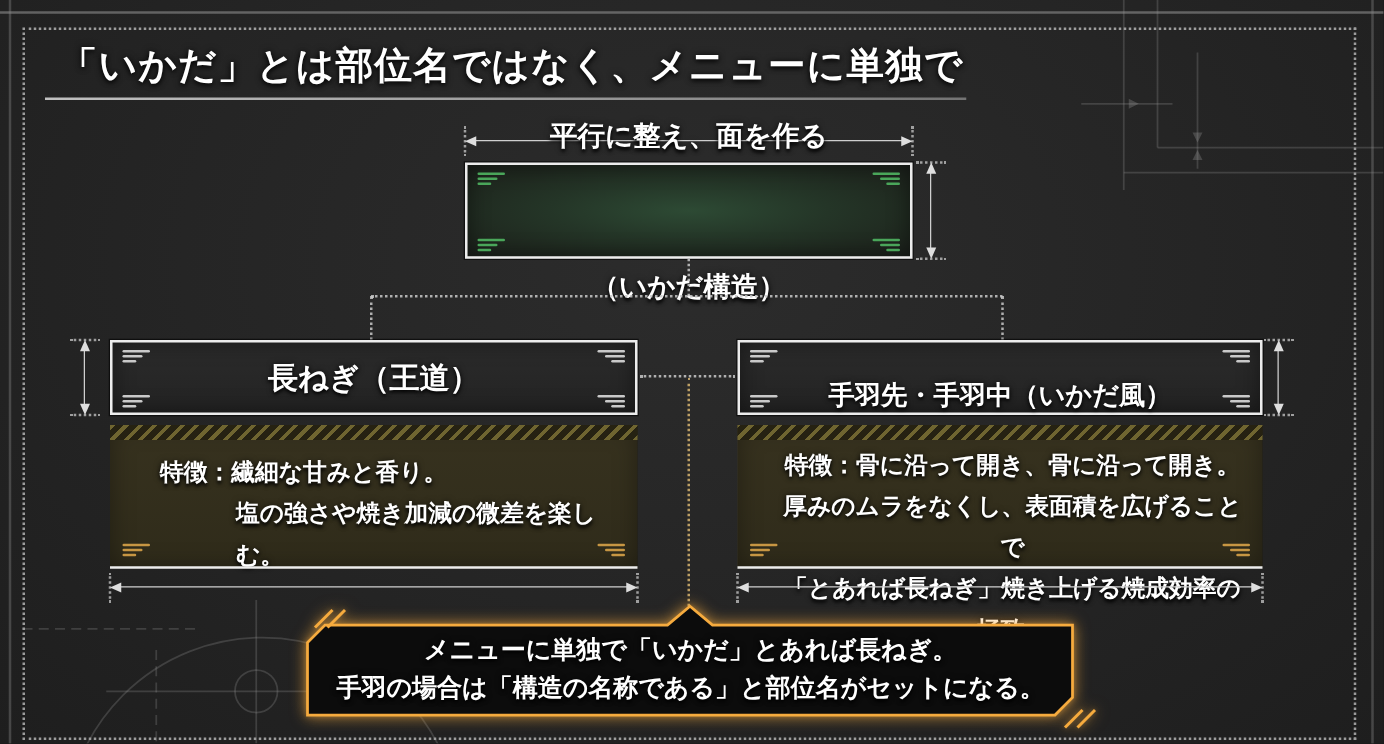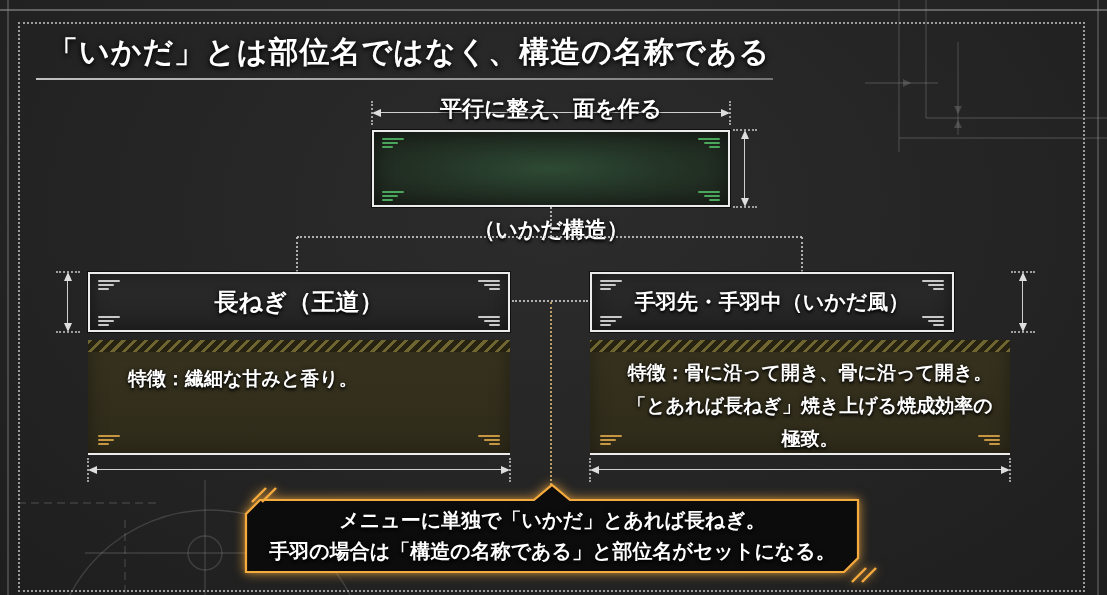--- a/index.html
+++ b/index.html
@@ -106,21 +106,21 @@
       <path d="M954,128 L958,120 L962,128 Z" fill="#9a9a9a" fill-opacity="0.3" stroke="none"></path>
       <circle cx="210" cy="668" r="158"></circle>
       <circle cx="205" cy="553" r="17"></circle>
       <line x1="205" y1="480" x2="205" y2="595"></line>
       <line x1="85" y1="553" x2="378" y2="553"></line>
       <line x1="18" y1="503" x2="160" y2="503" stroke-dasharray="8 5"></line>
       <line x1="125" y1="520" x2="125" y2="595" stroke-dasharray="8 5"></line>
     </g>
   </svg>
 
-  <div class="title">「いかだ」とは部位名ではなく、構造の名称である</div>
+  <div class="title">「いかだ」とは部位名ではなく、メニューに単独で</div>
   <div class="title-rule"></div>
 
   <div class="dim-h" style="left:372px;top:106px;width:358px;">
     <div class="tkl"></div>
       <div class="tkr"></div>
       <div class="ln"></div>
       <div class="al"></div>
       <div class="ar"></div>
   </div>
 
@@ -178,21 +178,21 @@
         <i></i>
         <i></i>
       </span>
     <span class="mark br right">
         <i></i>
         <i></i>
         <i></i>
       </span>
     <div class="bt" style="font-size:24px;">長ねぎ（王道）</div>
   </div>
-  <div class="nodebox box-plain" style="left:590px;top:272px;width:364px;height:60px;">
+  <div class="nodebox box-plain" style="left:590px;top:272px;width:420px;height:60px;justify-content:flex-end;">
     <span class="mark tl">
         <i></i>
         <i></i>
         <i></i>
       </span>
     <span class="mark tr right">
         <i></i>
         <i></i>
         <i></i>
       </span>
@@ -224,37 +224,39 @@
       <div class="ab"></div>
   </div>
 
   <div class="dot-h" style="left:512px;top:300px;width:76px;"></div>
   <div class="dot-v gold" style="left:550px;top:302px;height:183px;"></div>
 
   <div class="desc" style="left:88px;top:340px;width:422px;height:115px;">
     <div class="hatch"></div>
     <div class="txt">
       <div>特徴：繊細な甘みと香り。</div>
+      <div class="indent">塩の強さや焼き加減の微差を楽しむ。</div>
     </div>
     <span class="mark bl">
         <i></i>
         <i></i>
         <i></i>
       </span>
     <span class="mark br right">
         <i></i>
         <i></i>
         <i></i>
       </span>
     <div class="baseline"></div>
   </div>
   <div class="desc" style="left:590px;top:340px;width:420px;height:115px;">
     <div class="hatch"></div>
     <div class="txt center">
       <div>特徴：骨に沿って開き、骨に沿って開き。</div>
+      <div>厚みのムラをなくし、表面積を広げることで</div>
       <div>「とあれば長ねぎ」焼き上げる焼成効率の極致。</div>
     </div>
     <span class="mark bl">
         <i></i>
         <i></i>
         <i></i>
       </span>
     <span class="mark br right">
         <i></i>
         <i></i>

